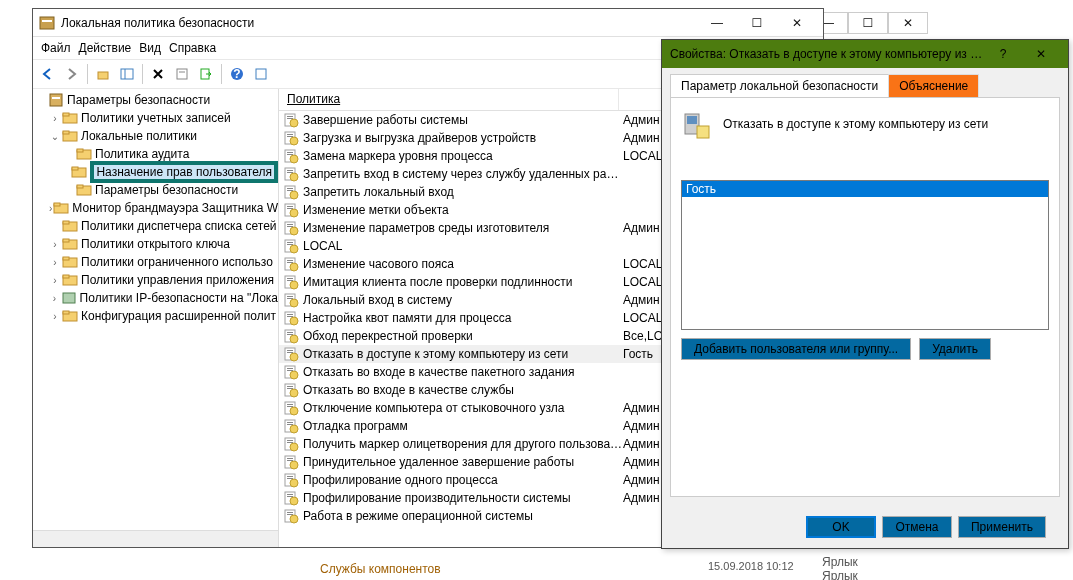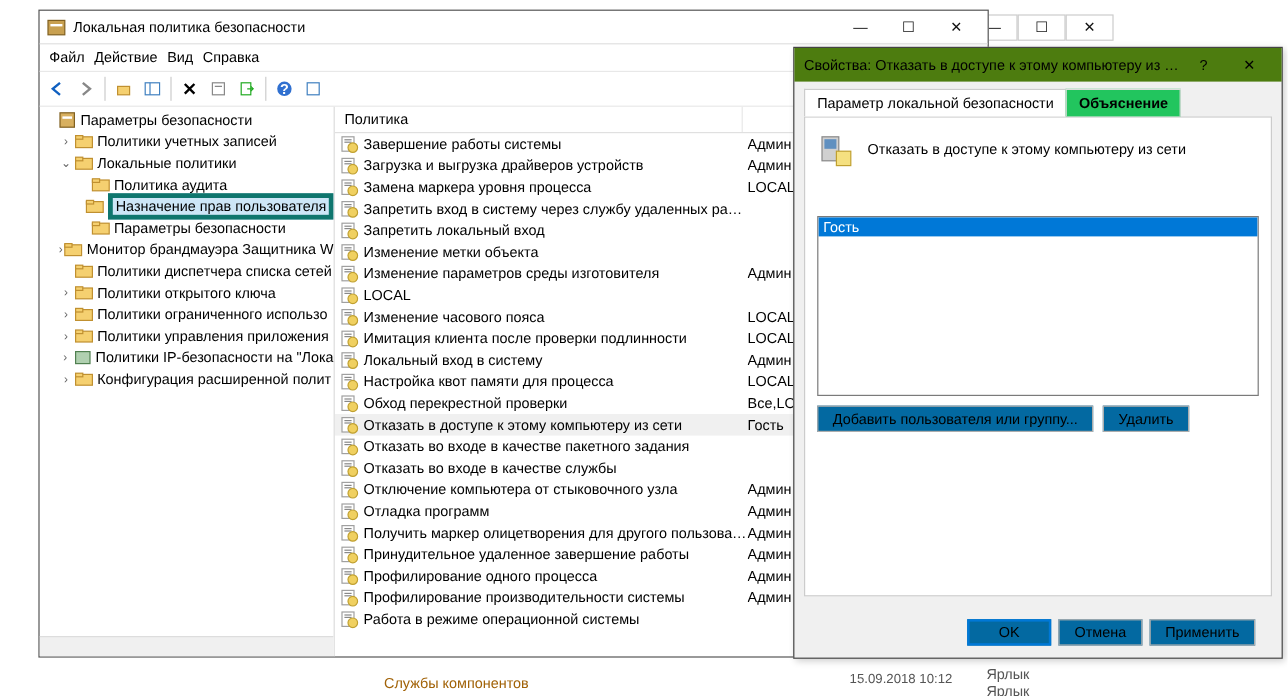--- a/index.html
+++ b/index.html
@@ -18,21 +18,21 @@
 
 .toolbar { height: 30px; display: flex; align-items: center; padding: 0 4px; gap: 2px; border-top: 1px solid #e8e8e8; border-bottom: 1px solid #e8e8e8; }
 .tool-btn { width: 22px; height: 22px; display: flex; align-items: center; justify-content: center; border: 1px solid transparent; }
 .tool-sep { width: 1px; height: 20px; background: #ccc; margin: 0 2px; }
 
 .content { display: flex; height: calc(100% - 28px - 22px - 30px); }
 .tree-pane { width: 246px; border-right: 1px solid #ddd; overflow-y: auto; overflow-x: hidden; padding-top: 2px; position: relative; }
 .list-pane { flex: 1; display: flex; flex-direction: column; overflow: hidden; }
 
 .list-header { height: 22px; display: flex; border-bottom: 1px solid #e0e0e0; background: #fff; }
-.col { padding: 3px 8px; border-right: 1px solid #e8e8e8; }
+.col { padding: 3px 8px; border-right: 1px solid #e8e8e8; text-decoration: underline; }
 .col-policy { width: 340px; }
 .col-setting { flex: 1; }
 .list-body { flex: 1; overflow-y: auto; }
 .list-row { height: 18px; display: flex; align-items: center; padding-left: 4px; }
 .list-row.selected { background: #f0f0f0; }
 .list-row .row-icon { width: 16px; height: 16px; margin-right: 4px; flex-shrink: 0; }
 .list-row .row-name { width: 320px; overflow: hidden; white-space: nowrap; text-overflow: ellipsis; }
 .list-row .row-val { flex: 1; overflow: hidden; white-space: nowrap; }
 
 
@@ -50,21 +50,21 @@
 .hscroll { position: absolute; bottom: 0; left: 0; right: 0; height: 17px; background: #f0f0f0; border-top: 1px solid #ddd; }
 
 
 .dialog { position: absolute; left: 661px; top: 39px; width: 408px; height: 510px; background: #f0f0f0; border: 1px solid #444; box-shadow: 2px 2px 6px rgba(0,0,0,0.2); }
 .dialog .dlg-titlebar { height: 28px; display: flex; align-items: center; padding: 0 8px; background: #4d7c0f; }
 .dialog .dlg-title { flex: 1; overflow: hidden; text-overflow: ellipsis; white-space: nowrap; }
 .dialog .dlg-ctl { width: 38px; height: 26px; display: flex; align-items: center; justify-content: center; }
 
 .tabstrip { display: flex; padding: 6px 8px 0; }
 .tab { padding: 4px 10px; background: #fff; border: 1px solid #ccc; border-bottom: none; margin-right: -1px; }
-.tab.inactive { background: #22c55e; border-color: #ddd; font-weight: bold; }
+.tab.inactive { background: #f97316; border-color: #ddd; }
 .tabpanel { margin: 0 8px; background: #fff; border: 1px solid #ccc; height: 400px; padding: 10px; }
 .policy-header { display: flex; align-items: center; margin-bottom: 40px; }
 .policy-header .big-icon { width: 32px; height: 32px; margin-right: 10px; }
 .members-list { border: 1px solid #7a7a7a; background: #fff; height: 150px; overflow: auto; }
 .member-row { background: #0078d7; color: #fff; padding: 1px 4px; }
 .dlg-row-btns { display: flex; gap: 8px; margin-top: 8px; }
 .btn { border: 1px solid #adadad; background: #0369a1; padding: 3px 12px; min-width: 70px; text-align: center; }
 .btn.default { border: 2px solid #0078d7; padding: 2px 11px; }
 .dlg-footer { position: absolute; right: 22px; bottom: 10px; display: flex; gap: 6px; }
 

